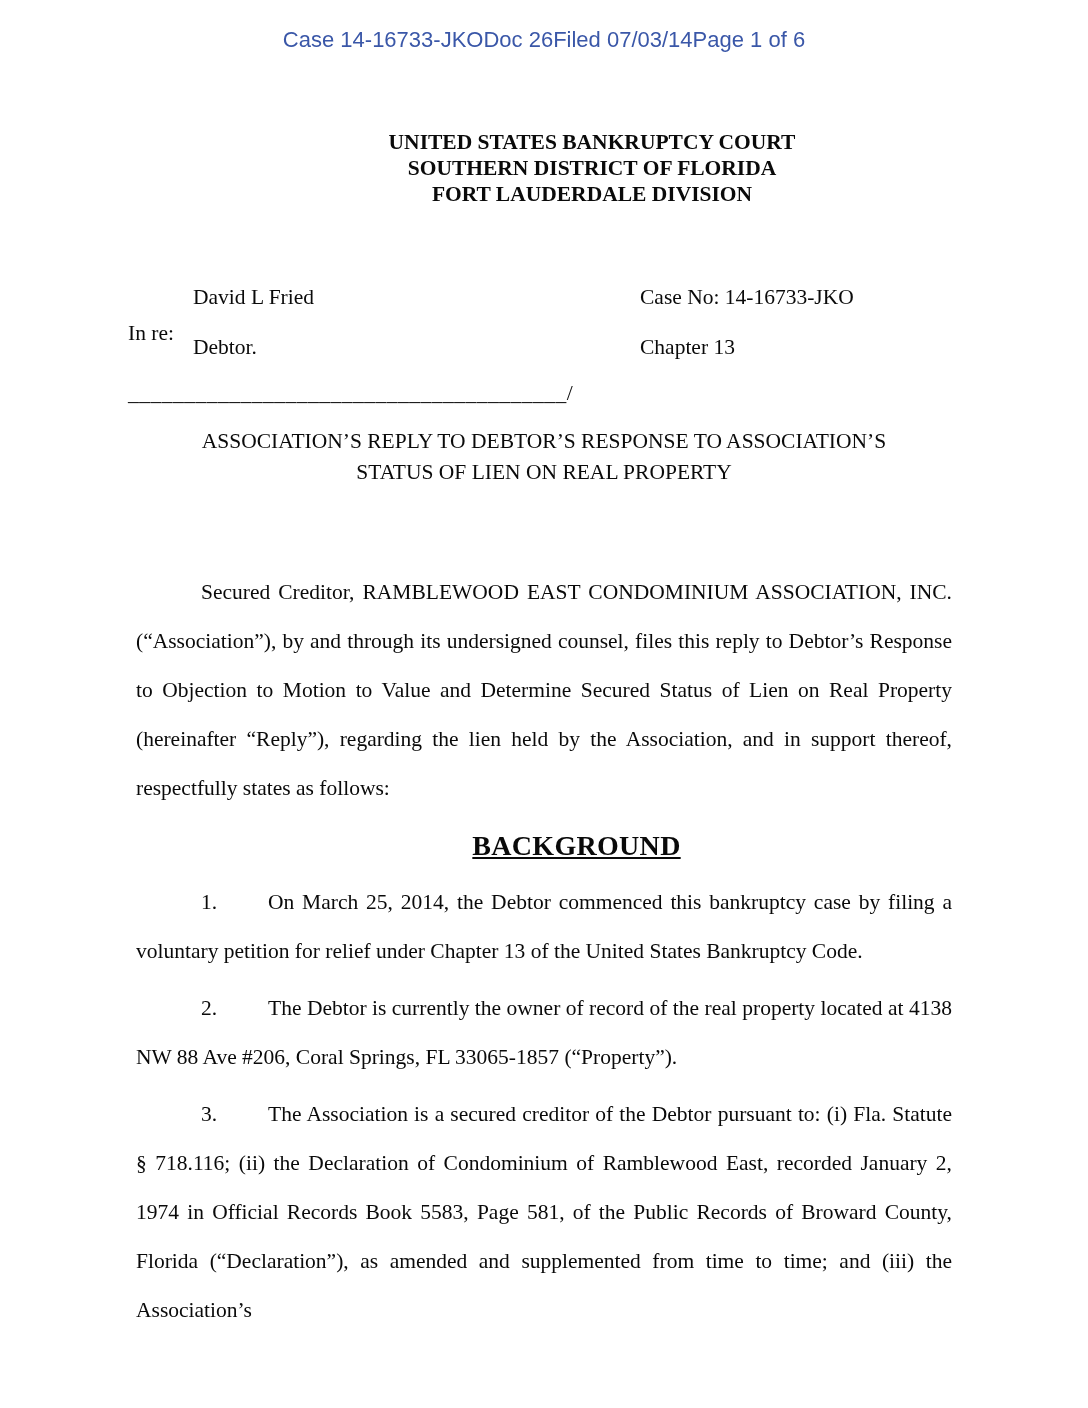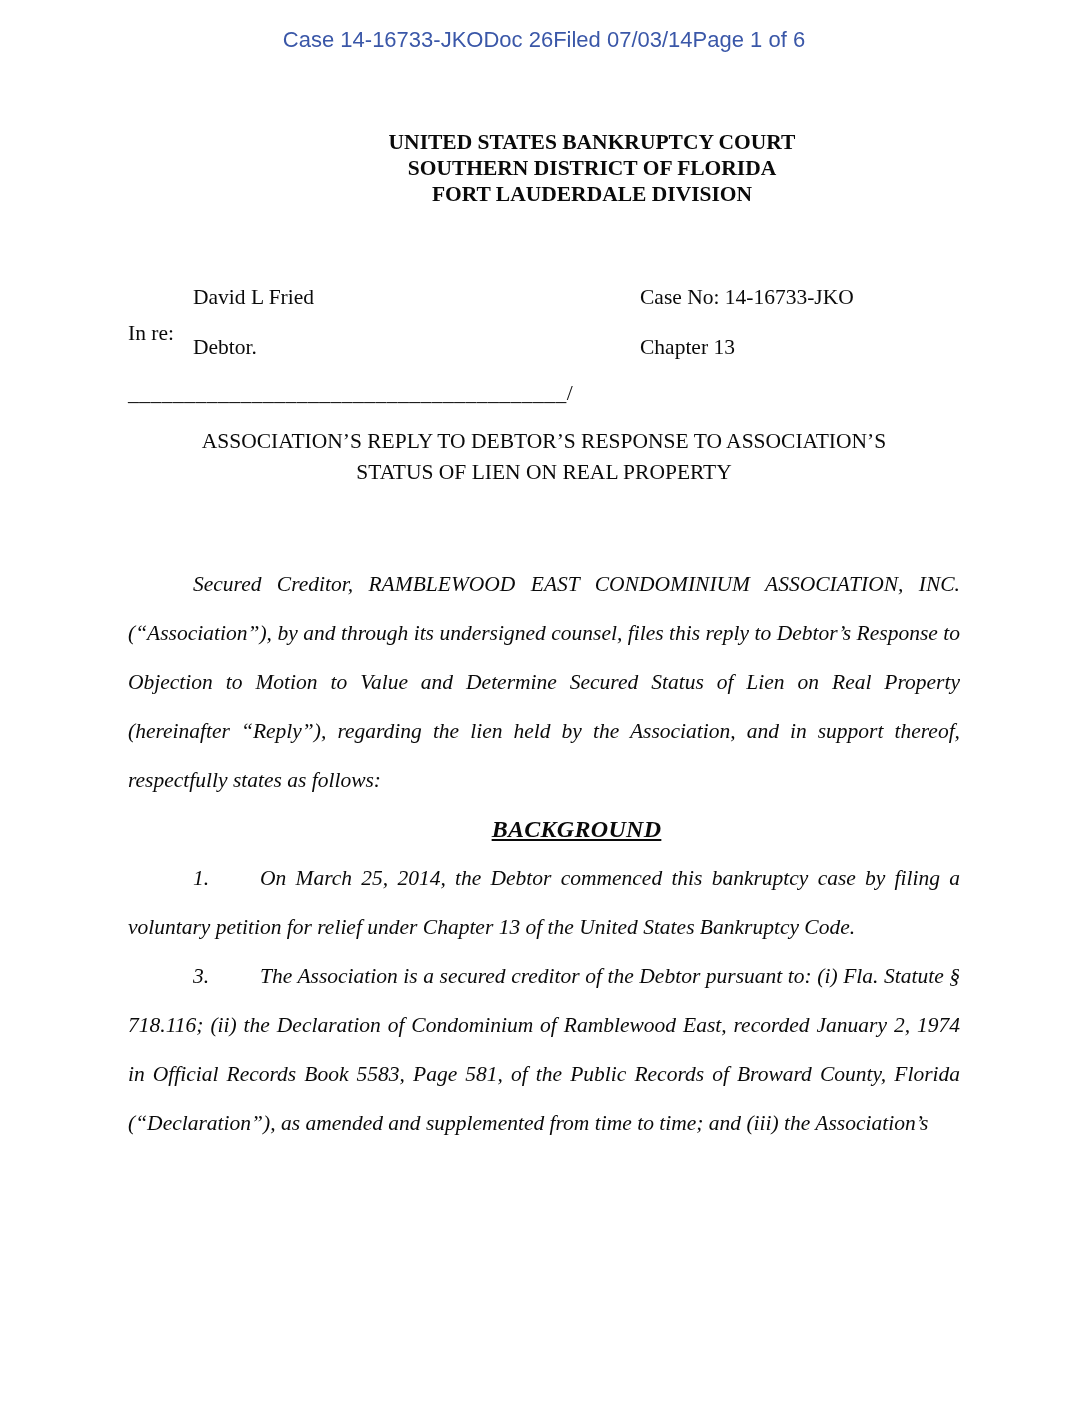--- a/index.html
+++ b/index.html
@@ -48,24 +48,24 @@
   .subtitle {
     position: absolute; top: 524px; left: 0; width: 100%;
     text-align: center; font-style: italic; font-size: 21.5px;
   }
 
   
   .bodytext {
     position: absolute; top: 560px; left: 128px; width: 832px;
     font-size: 21.5px; line-height: 49px; text-align: justify;
   }
-  .bodytext p { margin: 0; text-indent: 65px; font-style: italic; }
+  .bodytext p { margin: 8px; text-indent: 65px; }
   .background-heading {
     margin: 0; text-align: center; text-indent: 0;
-    font-weight: bold; font-size: 24px; line-height: 49px;
+    font-weight: bold; font-size: 28px; line-height: 49px;
     letter-spacing: 0.3px;
   }
   .background-heading span { text-decoration: underline; }
   .pnum { display: inline-block; width: 67px; text-indent: 0; }
 </style>
 </head>
 <body>
 
 <div class="page">
 
@@ -94,16 +94,17 @@
   <div class="doc-title">
     <div>ASSOCIATION’S REPLY TO DEBTOR’S RESPONSE TO ASSOCIATION’S</div>
     <div>STATUS OF LIEN ON REAL PROPERTY</div>
   </div>
 
 
   <div class="bodytext">
     <p>Secured Creditor, RAMBLEWOOD EAST CONDOMINIUM ASSOCIATION, INC. (“Association”), by and through its undersigned counsel, files this reply to Debtor’s Response to Objection to Motion to Value and Determine Secured Status of Lien on Real Property (hereinafter “Reply”), regarding the lien held by the Association, and in support thereof, respectfully states as follows:</p>
     <p class="background-heading"><span>BACKGROUND</span></p>
     <p><span class="pnum">1.</span><span>On March 25, 2014, the Debtor commenced this bankruptcy case by filing a voluntary petition for relief under Chapter 13 of the United States Bankruptcy Code.</span></p>
+    <p><span class="pnum">2.</span><span>The Debtor is currently the owner of record of the real property located at 4138 NW 88 Ave #206, Coral Springs, FL 33065-1857 (“Property”).</span></p>
     <p><span class="pnum">3.</span><span>The Association is a secured creditor of the Debtor pursuant to: (i) Fla. Statute § 718.116; (ii) the Declaration of Condominium of Ramblewood East, recorded January 2, 1974 in Official Records Book 5583, Page 581, of the Public Records of Broward County, Florida (“Declaration”), as amended and supplemented from time to time; and (iii) the Association’s</span></p>
   </div>
 
 </div>
 
 </body></html>

